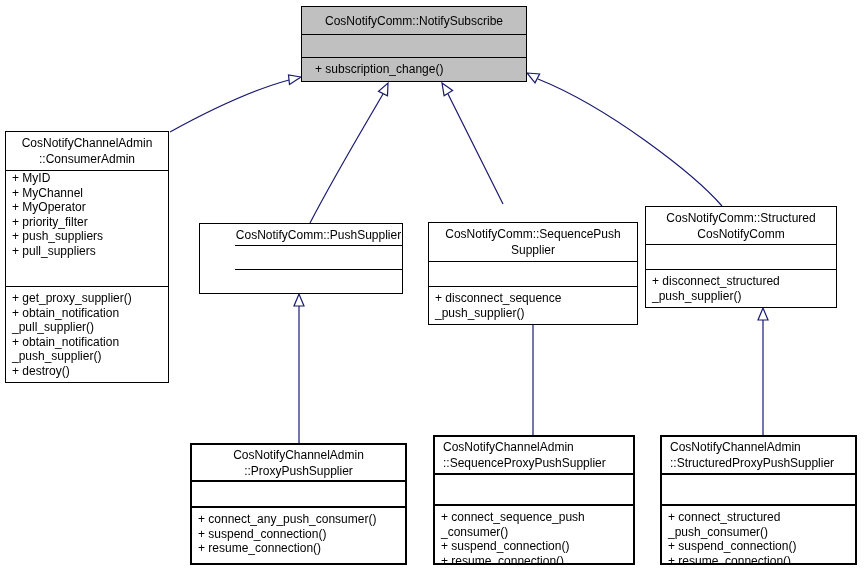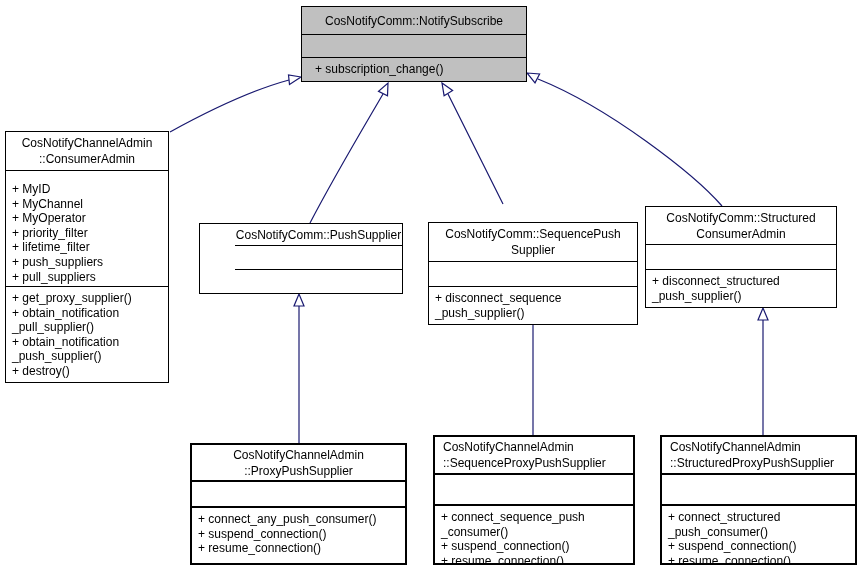--- a/index.html
+++ b/index.html
@@ -30,21 +30,21 @@
   .title{display:flex;flex-direction:column;justify-content:center;align-items:center;}
   .title .line{line-height:16px;}
   .title.left{align-items:flex-start;padding-left:8px;}
   .attrs,.methods{border-top:1px solid var(--border);padding:4px 4px 2px 6px;}
   .node.bold .attrs,.node.bold .methods{border-top-width:2px;}
   .methods{flex:1;}
   
   #n-notify      {left:301px;top:6px;  width:226px;height:76px;}
   #n-notify .title{height:27px;} #n-notify .attrs{height:23px;} #n-notify .methods{padding-left:13px;}
   #n-consumer    {left:5px;  top:131px;width:164px;height:252px;}
-  #n-consumer .title{height:38px;} #n-consumer .attrs{height:116px;padding-top:11px;}
+  #n-consumer .title{height:38px;} #n-consumer .attrs{height:116px;padding-top:0;}
   #n-push        {left:199px;top:223px;width:204px;height:71px;padding-left:35px;}
   #n-push .title{height:21px;} #n-push .attrs{height:24px;}
   #n-seqpush     {left:428px;top:222px;width:210px;height:103px;}
   #n-seqpush .title{height:38px;} #n-seqpush .attrs{height:25px;}
   #n-structpush  {left:645px;top:206px;width:192px;height:102px;}
   #n-structpush .title{height:37px;} #n-structpush .attrs{height:25px;}
   #n-proxy       {left:190px;top:443px;width:217px;height:122px;}
   #n-proxy .title{height:35px;} #n-proxy .attrs{height:26px;}
   #n-seqproxy    {left:433px;top:435px;width:202px;height:130px;}
   #n-seqproxy .title{height:36px;} #n-seqproxy .attrs{height:31px;}
@@ -100,21 +100,20 @@
   <div class="node" id="n-consumer">
     <div class="sec title">
         <div class="line">CosNotifyChannelAdmin</div>
         <div class="line">::ConsumerAdmin</div>
       </div>
     <div class="sec attrs">
         <div class="line">+ MyID</div>
         <div class="line">+ MyChannel</div>
         <div class="line">+ MyOperator</div>
         <div class="line">+ priority_filter</div>
-        <div class="line">+ lifetime_filter</div>
         <div class="line">+ push_suppliers</div>
         <div class="line">+ pull_suppliers</div>
       </div>
     <div class="sec methods">
         <div class="line">+ get_proxy_supplier()</div>
         <div class="line">+ obtain_notification</div>
         <div class="line">_pull_supplier()</div>
         <div class="line">+ obtain_notification</div>
         <div class="line">_push_supplier()</div>
         <div class="line">+ destroy()</div>
@@ -137,21 +136,21 @@
     <div class="sec attrs"></div>
     <div class="sec methods">
         <div class="line">+ disconnect_sequence</div>
         <div class="line">_push_supplier()</div>
       </div>
   </div>
 
   <div class="node" id="n-structpush">
     <div class="sec title">
         <div class="line">CosNotifyComm::Structured</div>
-        <div class="line">ConsumerAdmin</div>
+        <div class="line">CosNotifyComm</div>
       </div>
     <div class="sec attrs"></div>
     <div class="sec methods">
         <div class="line">+ disconnect_structured</div>
         <div class="line">_push_supplier()</div>
       </div>
   </div>
 
   <div class="node bold" id="n-proxy">
     <div class="sec title">

